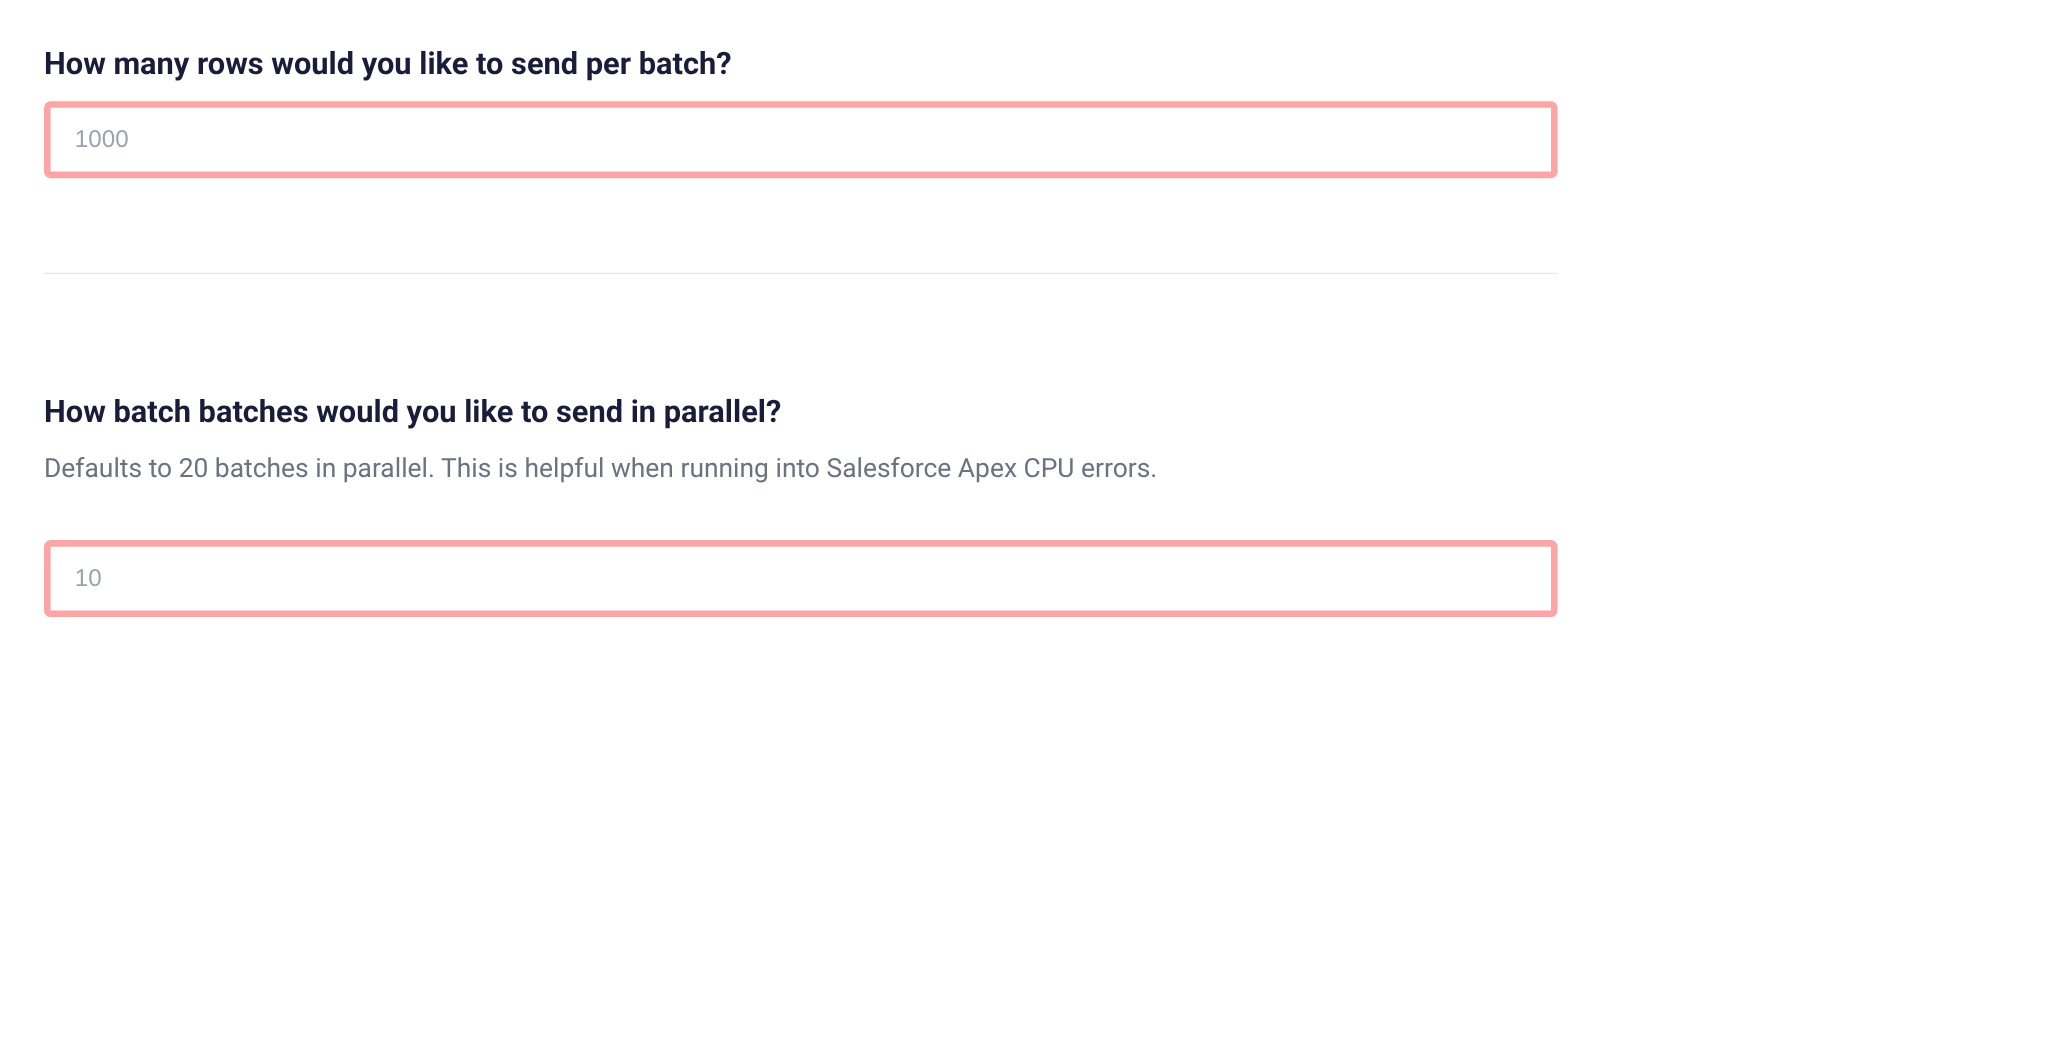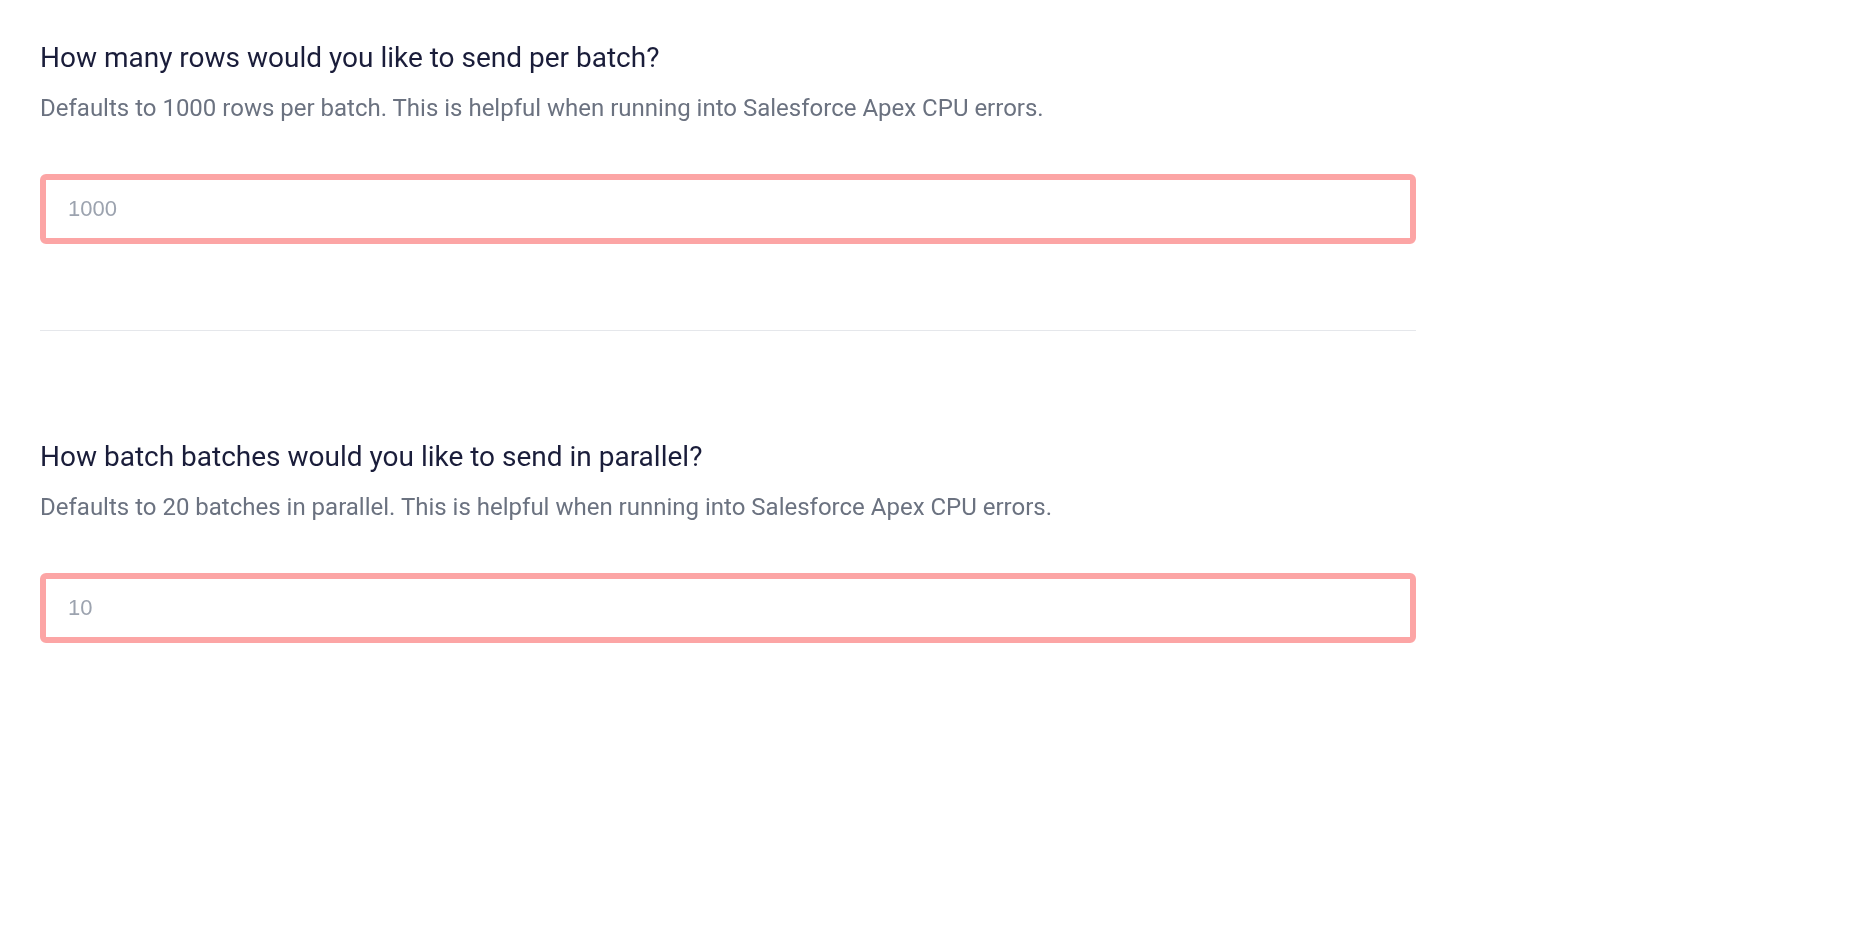--- a/index.html
+++ b/index.html
@@ -10,21 +10,21 @@
     body {
       font-family: -apple-system, BlinkMacSystemFont, "Segoe UI", Roboto, "Helvetica Neue", Arial, sans-serif;
       background: #ffffff;
       padding: 40px;
     }
     .form-section {
       margin-bottom: 0;
     }
     .form-heading {
       font-size: 28px;
-      font-weight: 400;
+      font-weight: 700;
       color: #1a1d3a;
       margin-bottom: 16px;
       line-height: 1.3;
     }
     .form-description {
       font-size: 24px;
       color: #6b7280;
       margin-bottom: 48px;
       line-height: 1.4;
     }
@@ -47,21 +47,20 @@
       border-top: 1px solid #e5e7eb;
       margin: 86px 0 108px 0;
       max-width: 1376px;
     }
   </style>
 </head>
 <body>
 
 <div class="form-section">
   <h2 class="form-heading">How many rows would you like to send per batch?</h2>
-  <p class="form-description">Defaults to 1000 rows per batch. This is helpful when running into Salesforce Apex CPU errors.</p>
   <input type="text" class="form-input" placeholder="1000" style="">
 </div>
 
 <hr class="divider">
 
 <div class="form-section">
   <h2 class="form-heading">How batch batches would you like to send in parallel?</h2>
   <p class="form-description">Defaults to 20 batches in parallel. This is helpful when running into Salesforce Apex CPU errors.</p>
   <input type="text" class="form-input" placeholder="10" style="">
 </div>

